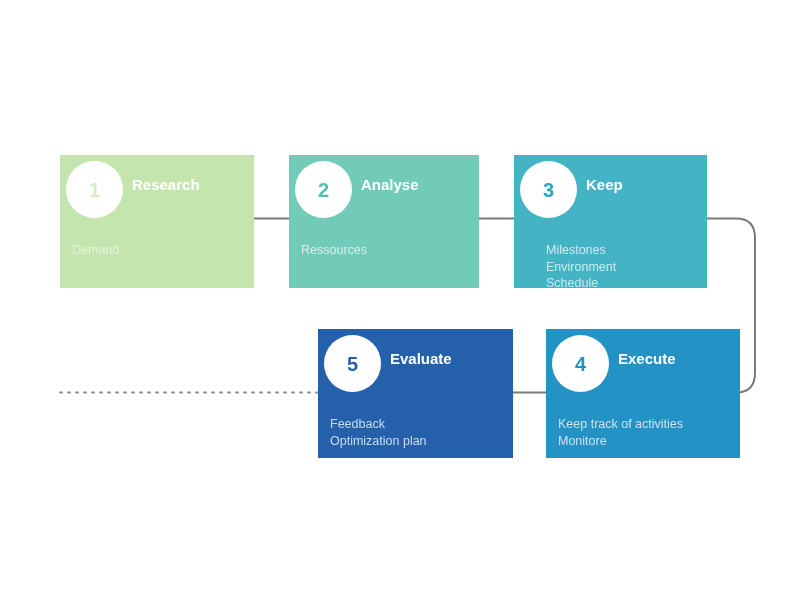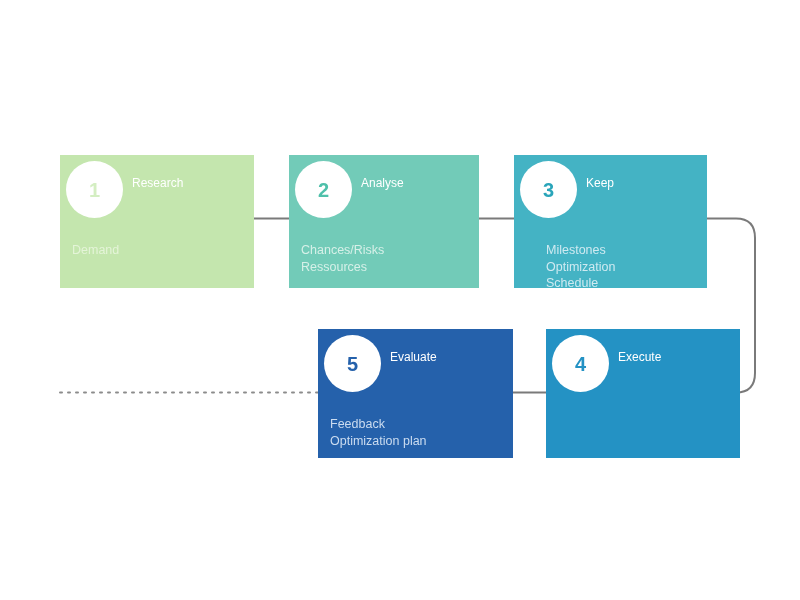--- a/index.html
+++ b/index.html
@@ -51,22 +51,22 @@
     align-items: center;
     justify-content: center;
     font-size: 20px;
     font-weight: bold;
     line-height: 1;
   }
   .step-title {
     position: absolute;
     left: 72px;
     top: 21px;
-    font-size: 12px;
-    font-weight: normal;
+    font-size: 15px;
+    font-weight: bold;
     color: #ffffff;
     white-space: nowrap;
   }
   .step-body {
     padding: 24px 13px 0 12px;
   }
   .step-line {
     font-size: 12.5px;
     line-height: 16.5px;
     white-space: nowrap;
@@ -120,48 +120,51 @@
       <div class="step-line">Demand</div>
     </div>
   </div>
 
   <div class="step-card card-2" style="left:289px; top:155px; width:190px; height:133px;">
     <div class="step-header">
       <div class="step-badge">2</div>
       <div class="step-title">Analyse</div>
     </div>
     <div class="step-body">
-      <div class="step-line">Chances/Risks</div>
       <div class="step-line">Ressources</div>
     </div>
   </div>
 
   <div class="step-card card-3" style="left:514px; top:155px; width:193px; height:133px;">
     <div class="step-header">
       <div class="step-badge">3</div>
       <div class="step-title">Keep</div>
     </div>
     <div class="step-body">
       <div class="step-line">Milestones</div>
-      <div class="step-line">Optimization</div>
+      <div class="step-line">Environment</div>
       <div class="step-line">Schedule</div>
     </div>
   </div>
 
   <div class="step-card card-5" style="left:318px; top:329px; width:195px; height:129px;">
     <div class="step-header">
       <div class="step-badge">5</div>
       <div class="step-title">Evaluate</div>
     </div>
     <div class="step-body">
       <div class="step-line">Feedback</div>
       <div class="step-line">Optimization plan</div>
     </div>
   </div>
 
   <div class="step-card card-4" style="left:546px; top:329px; width:194px; height:129px;">
     <div class="step-header">
       <div class="step-badge">4</div>
       <div class="step-title">Execute</div>
     </div>
+    <div class="step-body">
+      <div class="step-line">Keep track of activities</div>
+      <div class="step-line">Monitore</div>
+    </div>
   </div>
 
 </div>
 
 </body></html>

